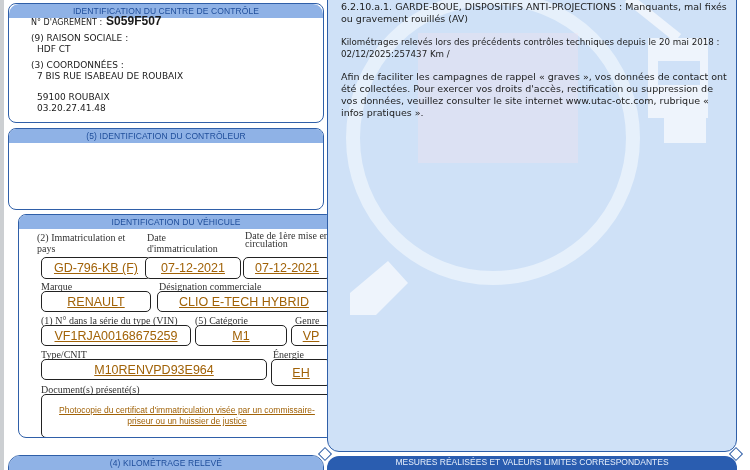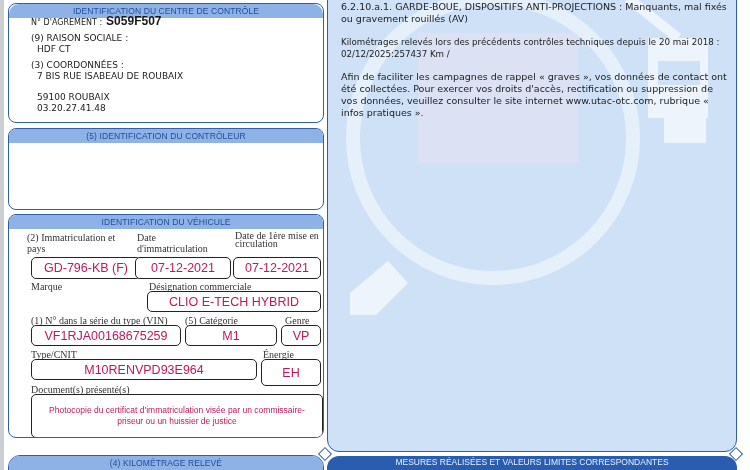--- a/index.html
+++ b/index.html
@@ -38,27 +38,27 @@
   .gap { height: 10px; }
 
   
   #controleur { left: 8px; top: 128px; width: 316px; height: 82px; }
   .ctl-body { position: relative; padding: 12px 0 0 22px; font-size: 8.5px; }
   .ctl-agr .agr-val { font-family: "Liberation Sans", sans-serif; font-size: 12px; margin-left: 4px; }
   .ctl-sig { margin-top: 6px; }
   .signature { position: absolute; left: 200px; top: 20px; width: 80px; height: 50px; }
 
   
-  #vehicule { left: 8px; top: 214px; width: 316px; height: 224px; }
+  #vehicule { left: 18px; top: 214px; width: 316px; height: 224px; }
   .veh-body { position: relative; height: 210px; font-family: "Liberation Sans", sans-serif; }
   .fld-lbl { position: absolute; font-size: 10px; color: #333; font-family: Liberation Serif, serif; }
   .box {
     position: absolute; border: 1.3px solid #222; border-radius: 5px;
-    text-align: center; font-size: 12.5px; color: #be185d; background: #fff;
-    display: flex; align-items: center; justify-content: center;
+    text-align: center; font-size: 12.5px; color: #a16207; background: #fff;
+    display: flex; align-items: center; justify-content: center; text-decoration: underline;
   }
   .doc-box { font-size: 8.5px; line-height: 11px; padding: 0 10px; }
 
   
   #km { left: 8px; top: 455px; width: 316px; height: 30px; border-radius: 12px; }
   #km .panel-header { height: 15px; line-height: 15px; }
 
   
   #right {
     position: absolute; left: 327px; top: -8px; width: 410px; height: 460px;
@@ -112,20 +112,21 @@
     <div class="fld-lbl" style="left:128px;top:3px;width:90px;">Date d'immatriculation</div>
     <div class="fld-lbl" style="left:226px;top:3px;width:84px;line-height:8px;">Date de 1ère mise en circulation</div>
 
     <div class="box" style="left:22px;top:28px;width:110px;height:22px;">GD-796-KB (F)</div>
     <div class="box" style="left:126px;top:28px;width:96px;height:22px;">07-12-2021</div>
     <div class="box" style="left:224px;top:28px;width:88px;height:22px;">07-12-2021</div>
 
     <div class="fld-lbl" style="left:22px;top:52px;width:120px;">Marque</div>
     <div class="fld-lbl" style="left:140px;top:52px;width:172px;">Désignation commerciale</div>
 
+    <div class="box" style="left:22px;top:62px;width:110px;height:21px;">RENAULT</div>
     <div class="box" style="left:138px;top:62px;width:174px;height:21px;">CLIO E-TECH HYBRID</div>
 
     <div class="fld-lbl" style="left:22px;top:86px;width:150px;">(1) N° dans la série du type (VIN)</div>
     <div class="fld-lbl" style="left:176px;top:86px;width:100px;">(5) Catégorie internationale</div>
     <div class="fld-lbl" style="left:276px;top:86px;width:36px;">Genre</div>
 
     <div class="box" style="left:22px;top:96px;width:150px;height:21px;">VF1RJA00168675259</div>
     <div class="box" style="left:176px;top:96px;width:92px;height:21px;">M1</div>
     <div class="box" style="left:272px;top:96px;width:40px;height:21px;">VP</div>
 

